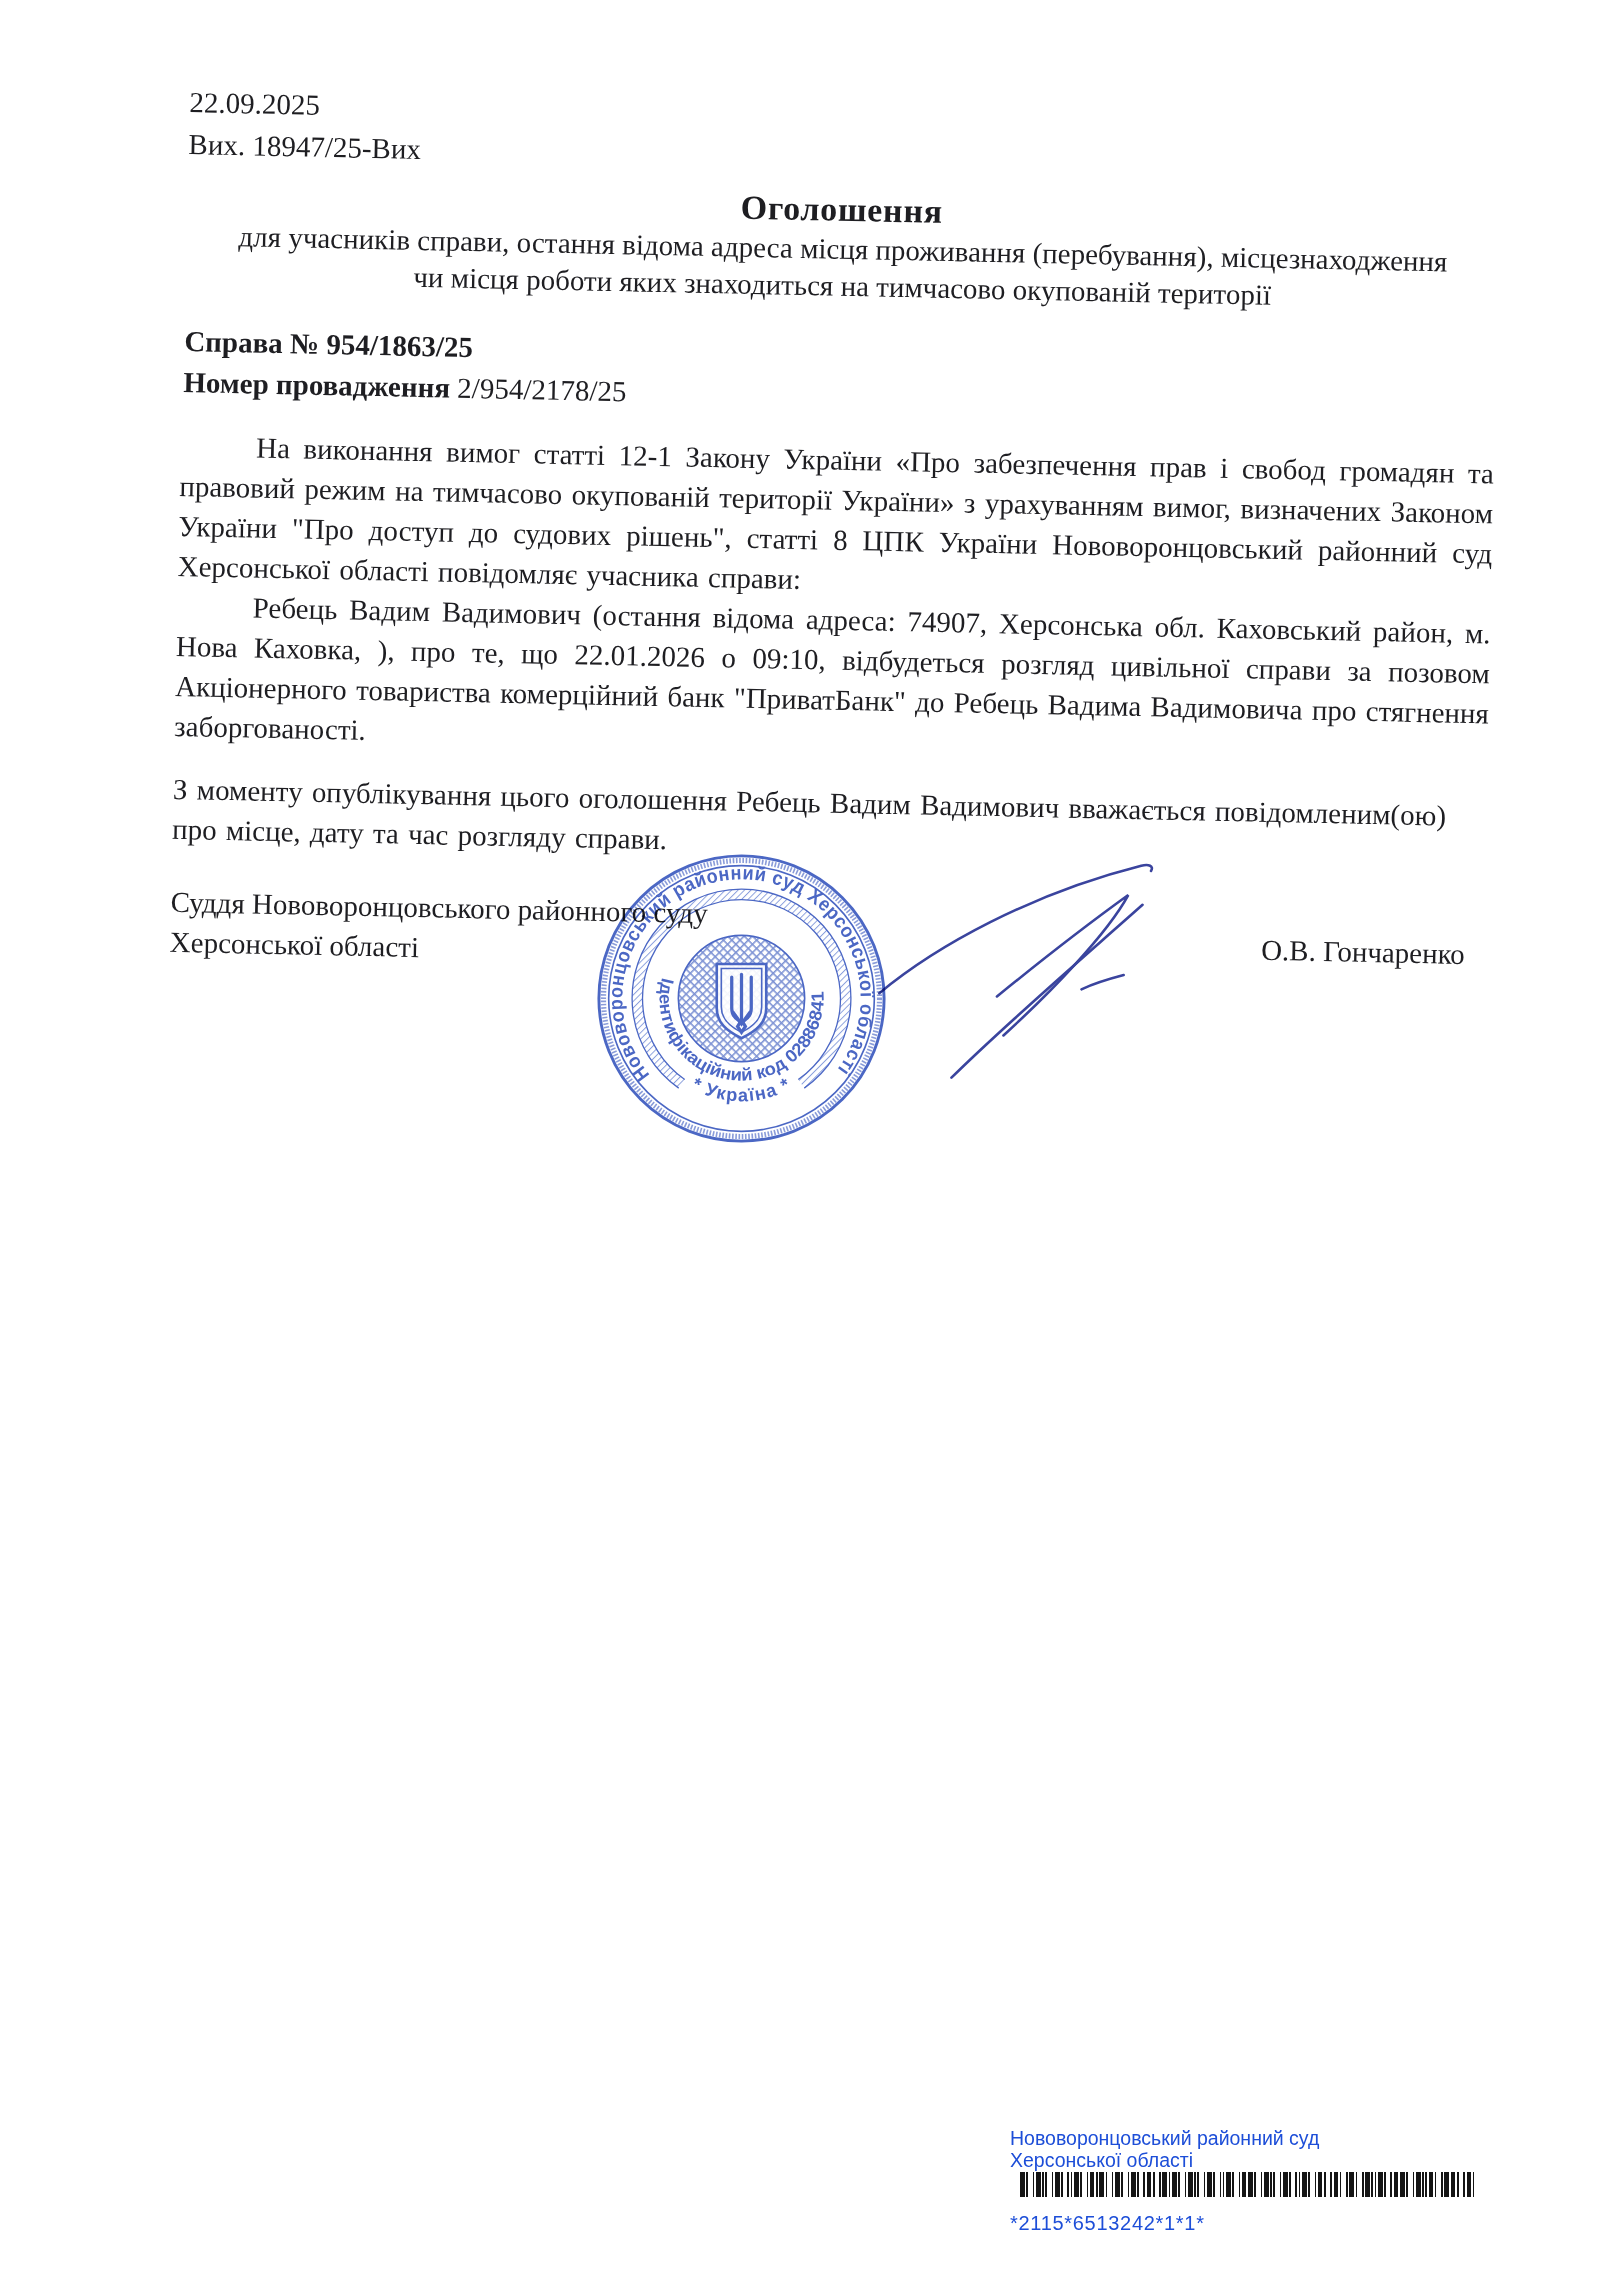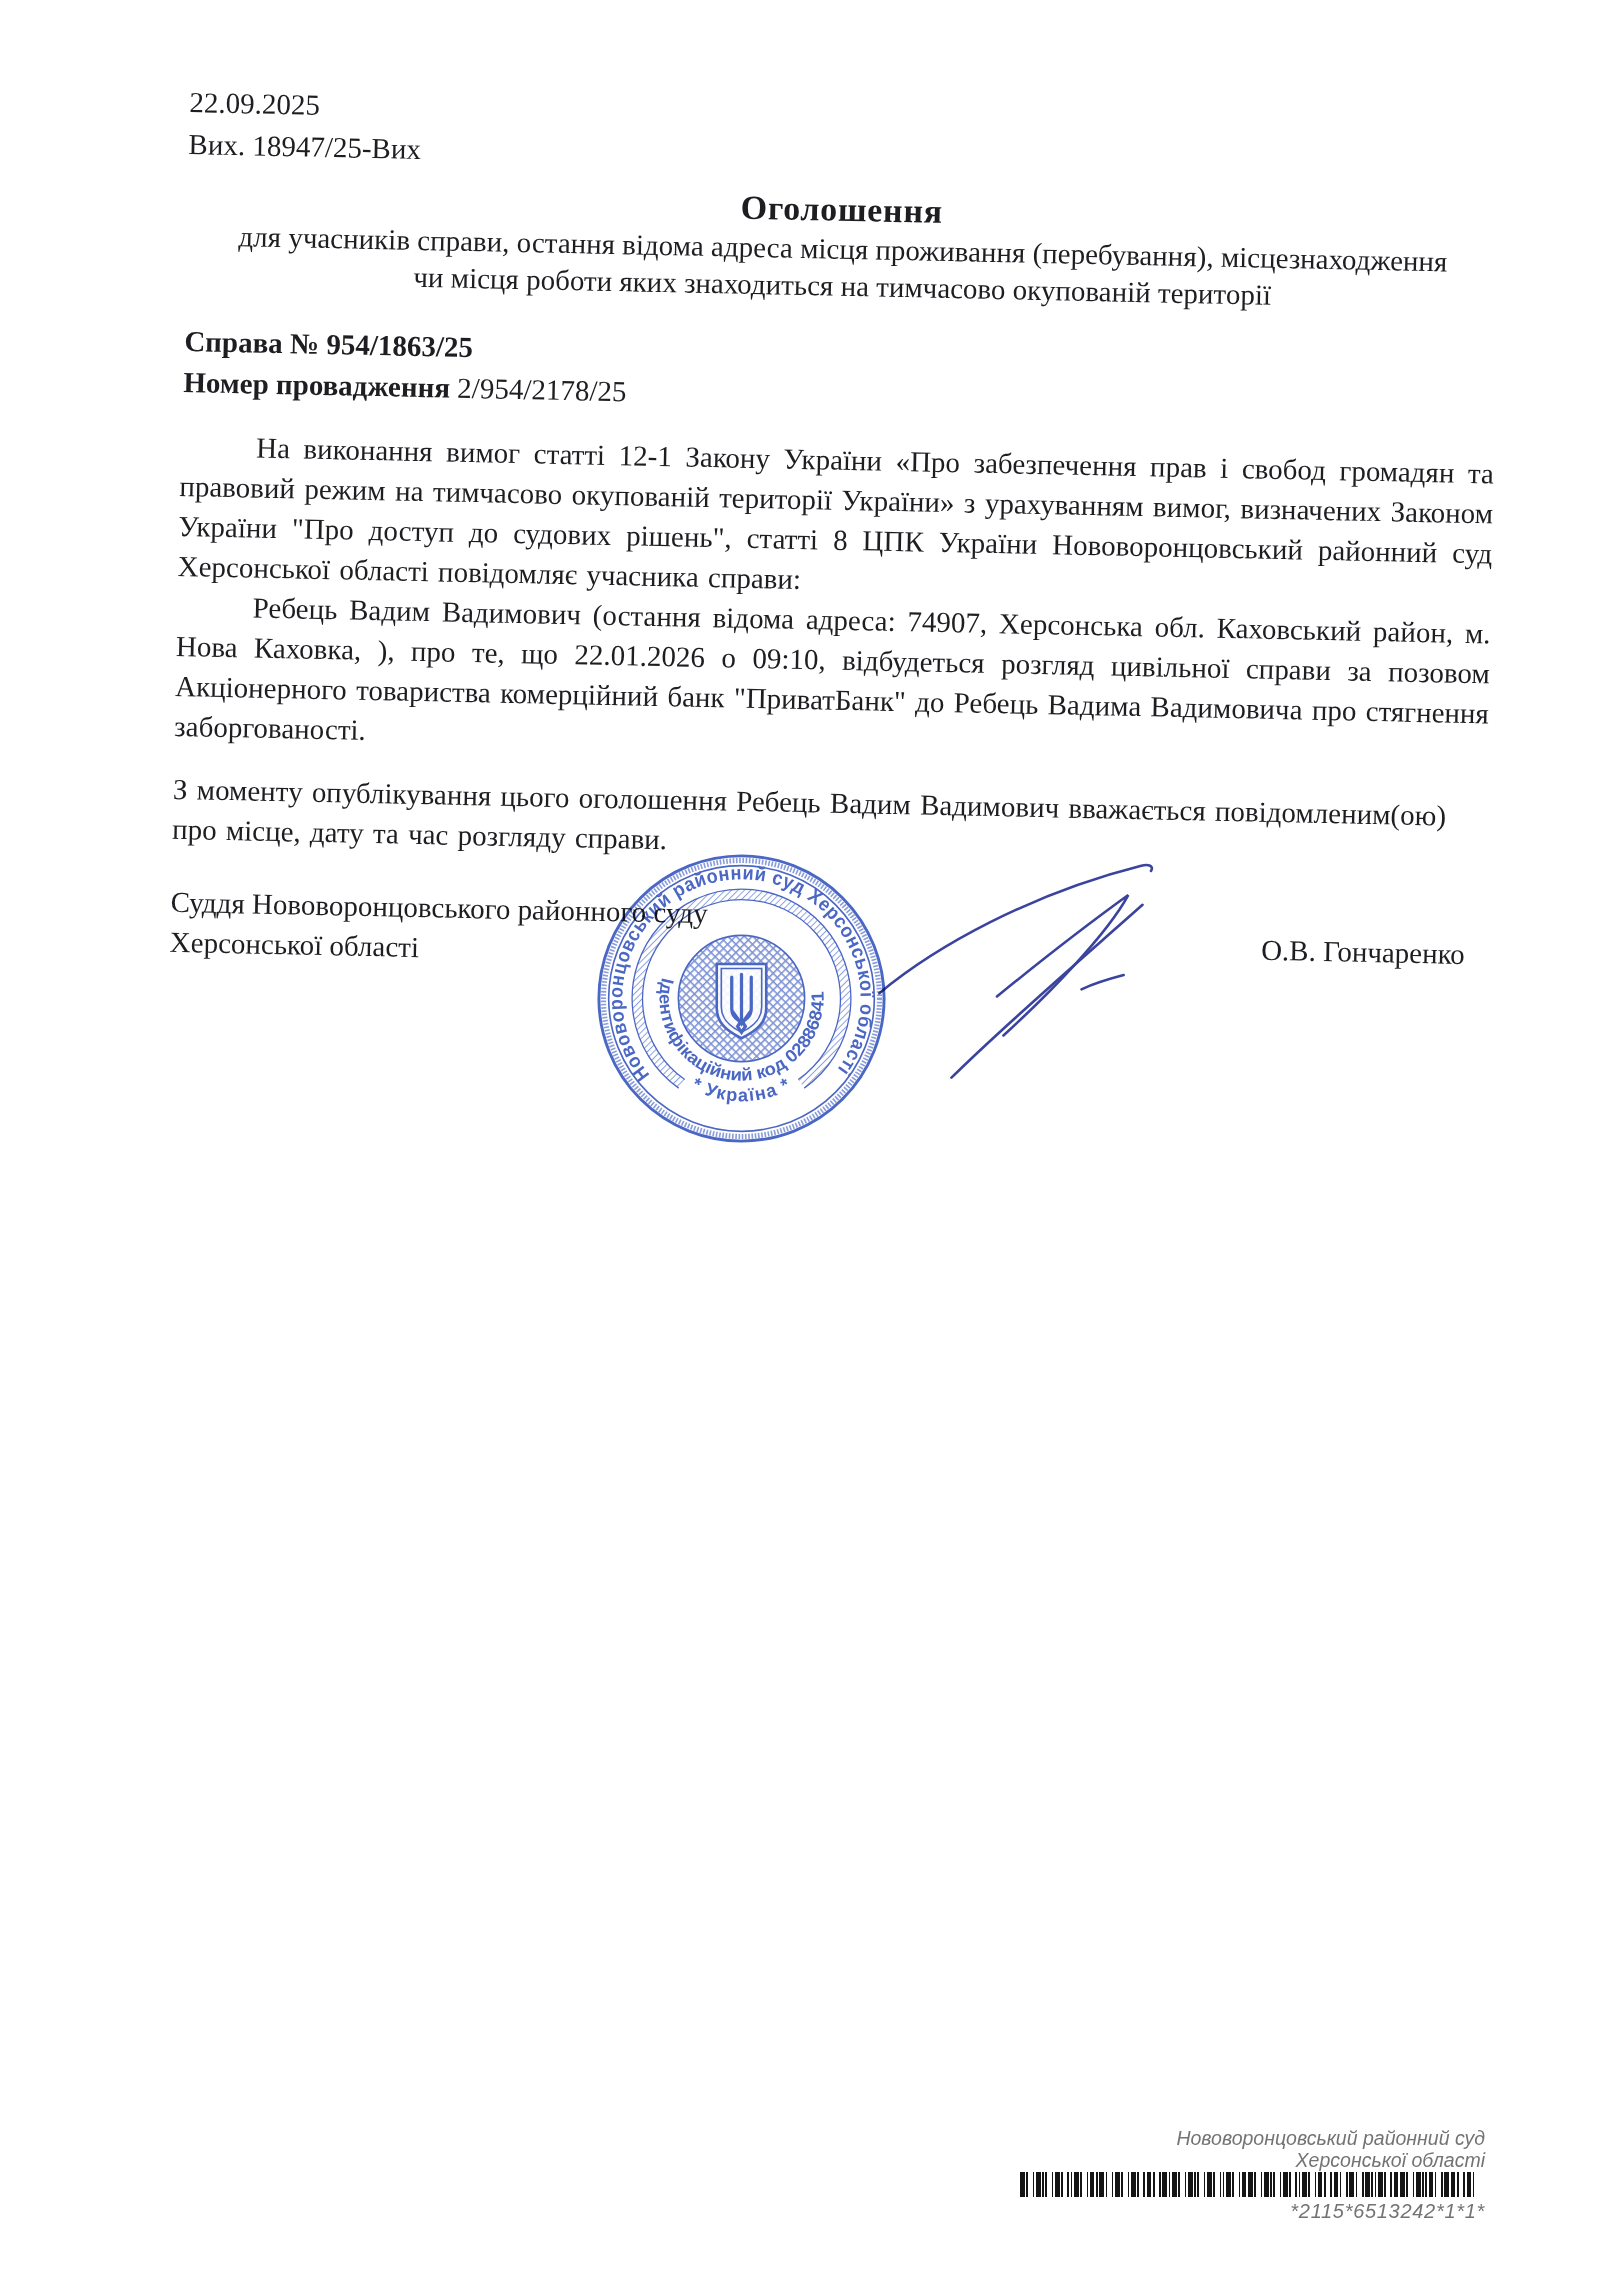--- a/index.html
+++ b/index.html
@@ -20,24 +20,24 @@
               text-align:justify;word-spacing:2px;}
   .body-block p{margin:0;}
   .body-block p.indent{text-indent:76px;}
   .body-block p.gap{margin-top:23.4px;text-align:left;}
   .judge-block{position:absolute;left:180px;top:882px;width:1313px;font-size:29px;line-height:40px;}
   .judge-name{position:absolute;right:18px;top:25px;white-space:nowrap;}
   .stamp{position:absolute;left:595px;top:852px;width:293px;height:293px;
          mix-blend-mode:multiply;opacity:.93;}
   .signature{position:absolute;left:865px;top:832px;width:364px;height:299px;
              mix-blend-mode:multiply;}
-  .footer{position:absolute;left:1010px;top:2128px;width:475px;text-align:right;
-          font-family:"Liberation Sans",sans-serif;font-size:19.5px;line-height:21.5px;color:#737373;font-style:italic;}
+  .footer{position:absolute;left:1010px;top:2128px;width:475px;text-align:left;
+          font-family:"Liberation Sans",sans-serif;font-size:19.5px;line-height:21.5px;color:#1d4ed8;}
   .footer .bars{display:block;margin:1.3px auto 0 auto;}
-  .footer .code{font-size:20px;letter-spacing:0.7px;margin-top:4px;}
+  .footer .code{font-size:20px;letter-spacing:0.7px;margin-top:16px;}
 </style>
 </head>
 <body>
 
 <div class="page">
 
   <div class="doc">
 
     <div class="date-block">
       <div>22.09.2025</div>

